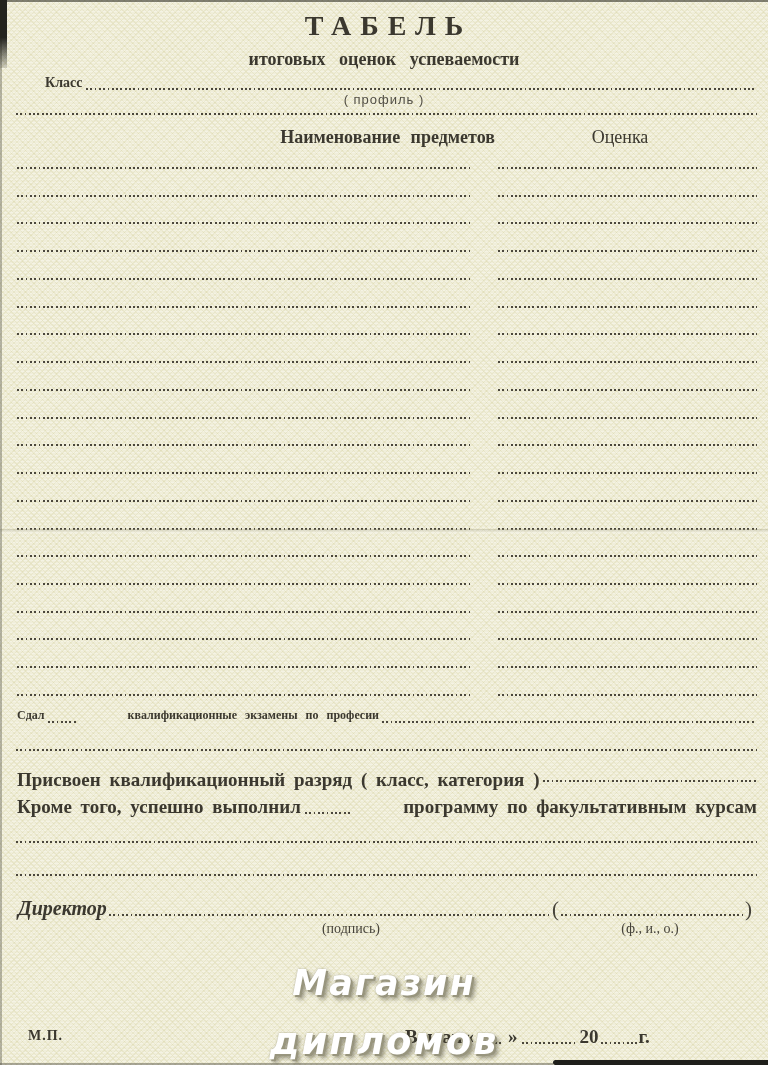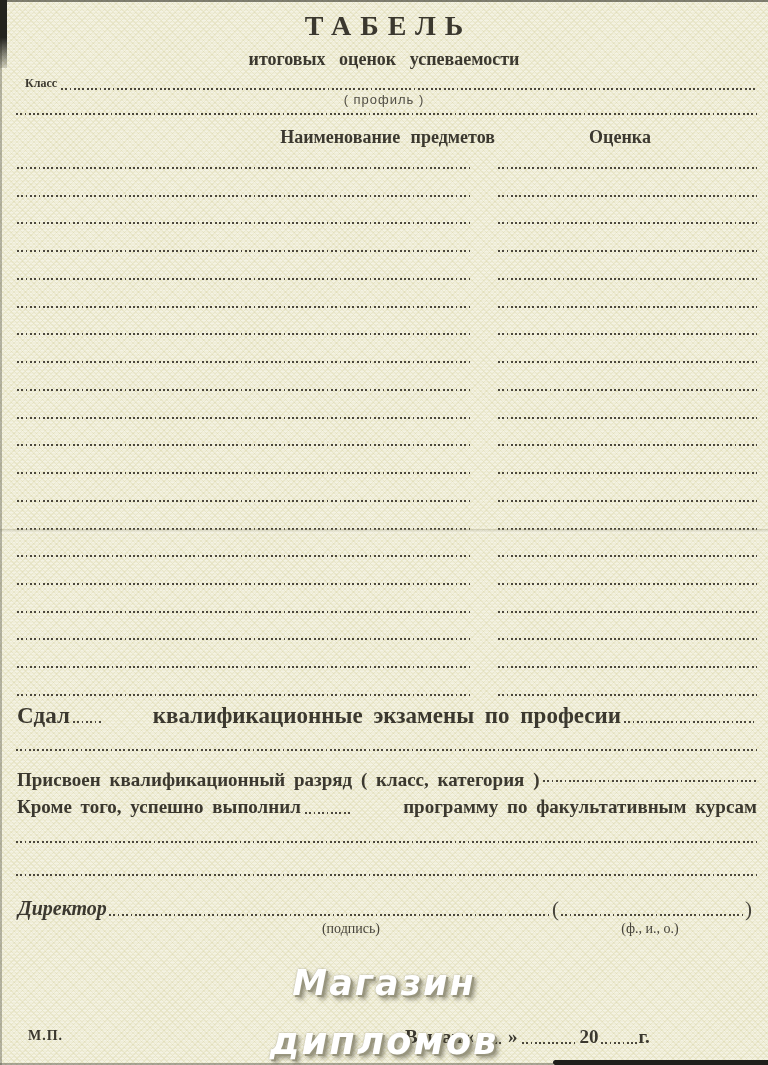--- a/index.html
+++ b/index.html
@@ -30,38 +30,38 @@
   .b{font-weight:700;}
   .title{
     left:0;top:10px;width:768px;text-align:center;
     font-size:28px;font-weight:700;letter-spacing:.32em;text-indent:.32em;
   }
   .subtitle{
     left:0;top:49px;width:768px;text-align:center;
     font-size:18px;font-weight:700;word-spacing:9px;
   }
   .klass-line{left:25px;right:11px;top:70px;height:24px;}
-  .klass-label{font-size:12px;font-weight:700;line-height:22px;margin-right:4px;}
+  .klass-label{font-size:14px;font-weight:700;line-height:22px;margin-right:4px;margin-left:20px;}
   .klass-line .idots{margin-bottom:4px;}
   .profile-hint{
     left:0;top:92px;width:768px;text-align:center;
     font-family:"Liberation Sans", sans-serif;
     font-size:13px;color:#514e45;letter-spacing:1px;
   }
   .full1{left:16px;right:11px;top:113px;}
   .hdr-subjects{left:95px;top:127px;width:400px;text-align:right;font-size:18px;font-weight:700;word-spacing:6px;}
-  .hdr-grades{left:520px;top:127px;width:200px;text-align:center;font-size:18px;font-weight:700;}
+  .hdr-grades{left:520px;top:127px;width:200px;text-align:center;font-size:18px;font-weight:400;}
   .col-rows{top:167px;height:529px;display:flex;flex-direction:column;justify-content:space-between;}
   .col-subjects{left:17px;width:456px;}
   .col-grades{left:498px;width:259px;}
   .crease{
     left:0;top:529px;width:768px;height:4px;z-index:1;
     background:linear-gradient(180deg, rgba(138,134,102,.32), rgba(255,255,250,.45));
   }
-  .sdal-line{left:17px;right:11px;top:702px;height:25px;font-size:23px;text-align:right;}
+  .sdal-line{left:17px;right:11px;top:702px;height:25px;font-size:12px;text-align:right;}
   .sdal-line .txt{line-height:23px;}
   .sdal-line .mid{word-spacing:5px;margin-left:47px;}
   .sdal-line .idots{margin:0 3px 4px 3px;}
   .full2{left:16px;right:11px;top:749px;}
   .prisvoen-line{left:17px;right:11px;top:767px;height:24px;font-size:19px;}
   .prisvoen-line .txt{line-height:22px;word-spacing:4px;}
   .prisvoen-line .idots{margin:0 0 9px 4px;}
   .krome-line{left:17px;right:11px;top:794px;height:24px;font-size:19px;}
   .krome-line .txt{line-height:22px;word-spacing:4px;}
   .krome-line .idots{margin:0 6px 4px 4px;}

